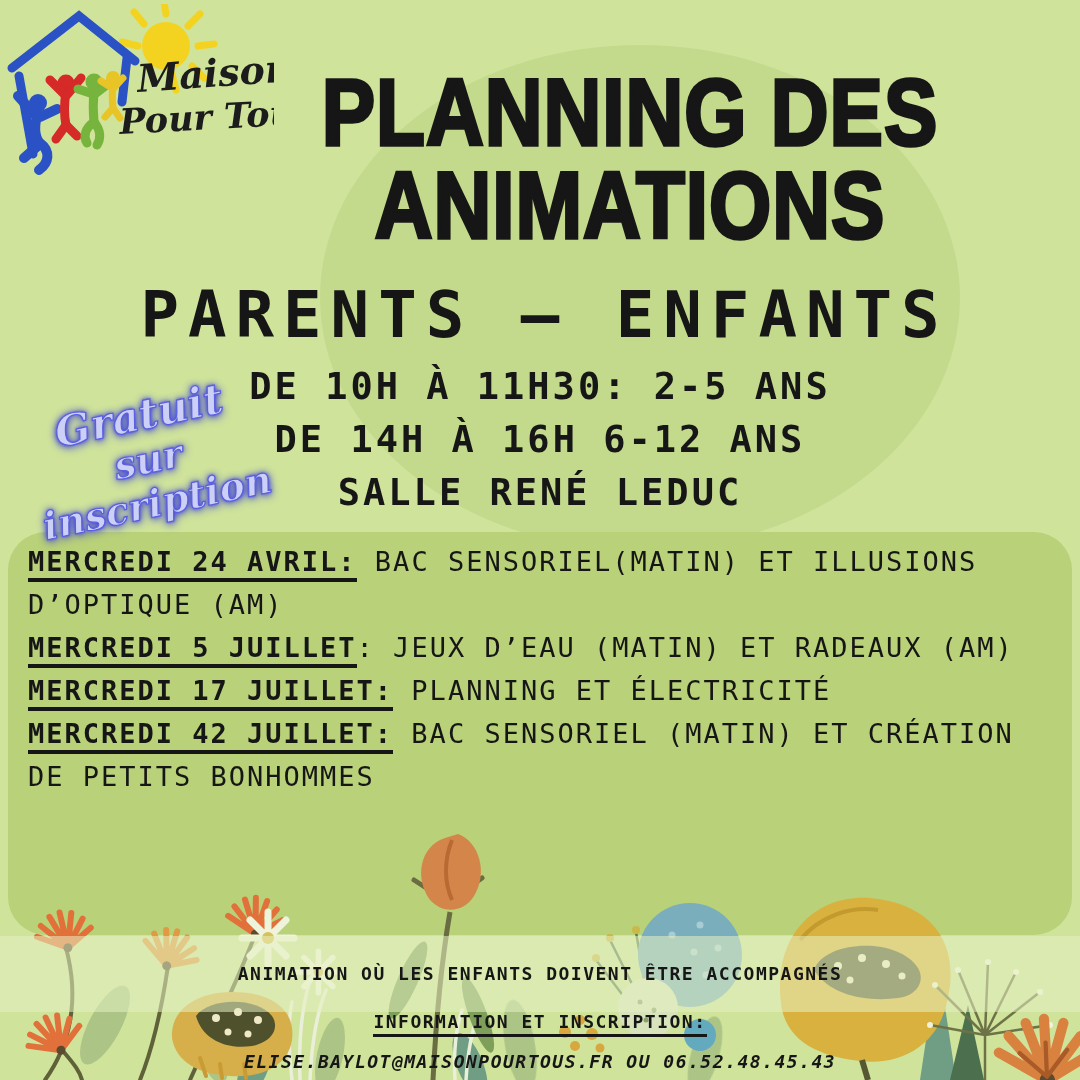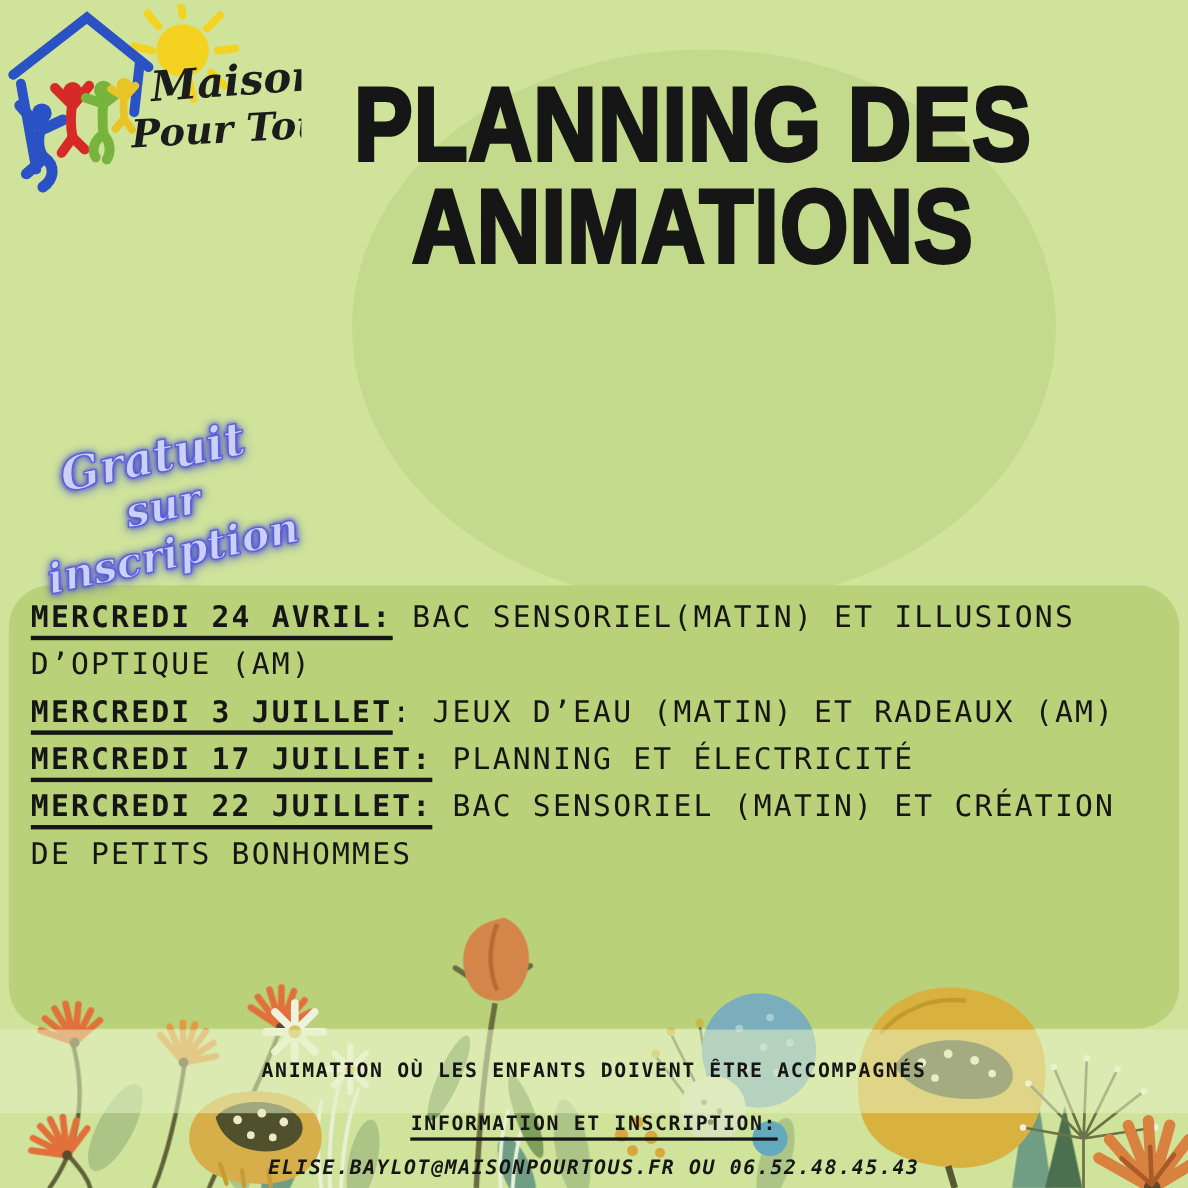--- a/index.html
+++ b/index.html
@@ -103,37 +103,43 @@
       <text x="134" y="88" font-size="38" transform="rotate(-4 134 88)">Maison</text>
       <text x="116" y="130" font-size="35" transform="rotate(-3 116 130)">Pour Tous</text>
     </g>
   </svg>
 
   <div class="title">
     <div>PLANNING DES</div>
     <div>ANIMATIONS</div>
   </div>
 
+  <div class="subtitle">PARENTS – ENFANTS</div>
 
   <div class="badge">
     <div class="l1">Gratuit</div>
     <div class="l2">sur inscription</div>
   </div>
 
+  <div class="times">
+    <div>DE 10H À 11H30: 2-5 ANS</div>
+    <div>DE 14H À 16H 6-12 ANS</div>
+    <div>SALLE RENÉ LEDUC</div>
+  </div>
 
   <div class="panel"></div>
   <div class="rows" id="schedule-list">
     <p><span class="date">MERCREDI 24 AVRIL:</span><span class="act"> BAC SENSORIEL(MATIN) ET ILLUSIONS D’OPTIQUE (AM)</span></p>
 
-    <p><span class="date">MERCREDI 3 JUILLET</span><span class="act">: JEUX D’EAU (MATIN) ET RADEAUX (AM)</span></p>
+    <p><span class="date">MERCREDI 5 JUILLET</span><span class="act">: JEUX D’EAU (MATIN) ET RADEAUX (AM)</span></p>
 
     <p><span class="date">MERCREDI 17 JUILLET:</span><span class="act"> PLANNING ET ÉLECTRICITÉ</span></p>
 
 
-    <p><span class="date">MERCREDI 22 JUILLET:</span><span class="act"> BAC SENSORIEL (MATIN) ET CRÉATION DE PETITS BONHOMMES</span></p>
+    <p><span class="date">MERCREDI 42 JUILLET:</span><span class="act"> BAC SENSORIEL (MATIN) ET CRÉATION DE PETITS BONHOMMES</span></p>
   </div>
 
   <svg class="flowers" viewBox="0 0 1080 260">
     <defs>
       <g id="fan" stroke="currentColor" stroke-width="6" stroke-linecap="round" fill="none">
         <path d="M0,6 L-26,-14 M0,6 L-19,-23 M0,6 L-8,-29 M0,6 L3,-30 M0,6 L14,-26 M0,6 L23,-17 M0,6 L28,-6"></path>
         <circle cx="0" cy="6" r="4.5" fill="#5c4a2f" stroke="none"></circle>
       </g>
       <g id="daisy" stroke="#eef3dc" stroke-width="7" stroke-linecap="round" fill="none">
         <path d="M0,0 L0,-26 M0,0 L18,-18 M0,0 L26,0 M0,0 L18,18 M0,0 L0,26 M0,0 L-18,18 M0,0 L-26,0 M0,0 L-18,-18"></path>

